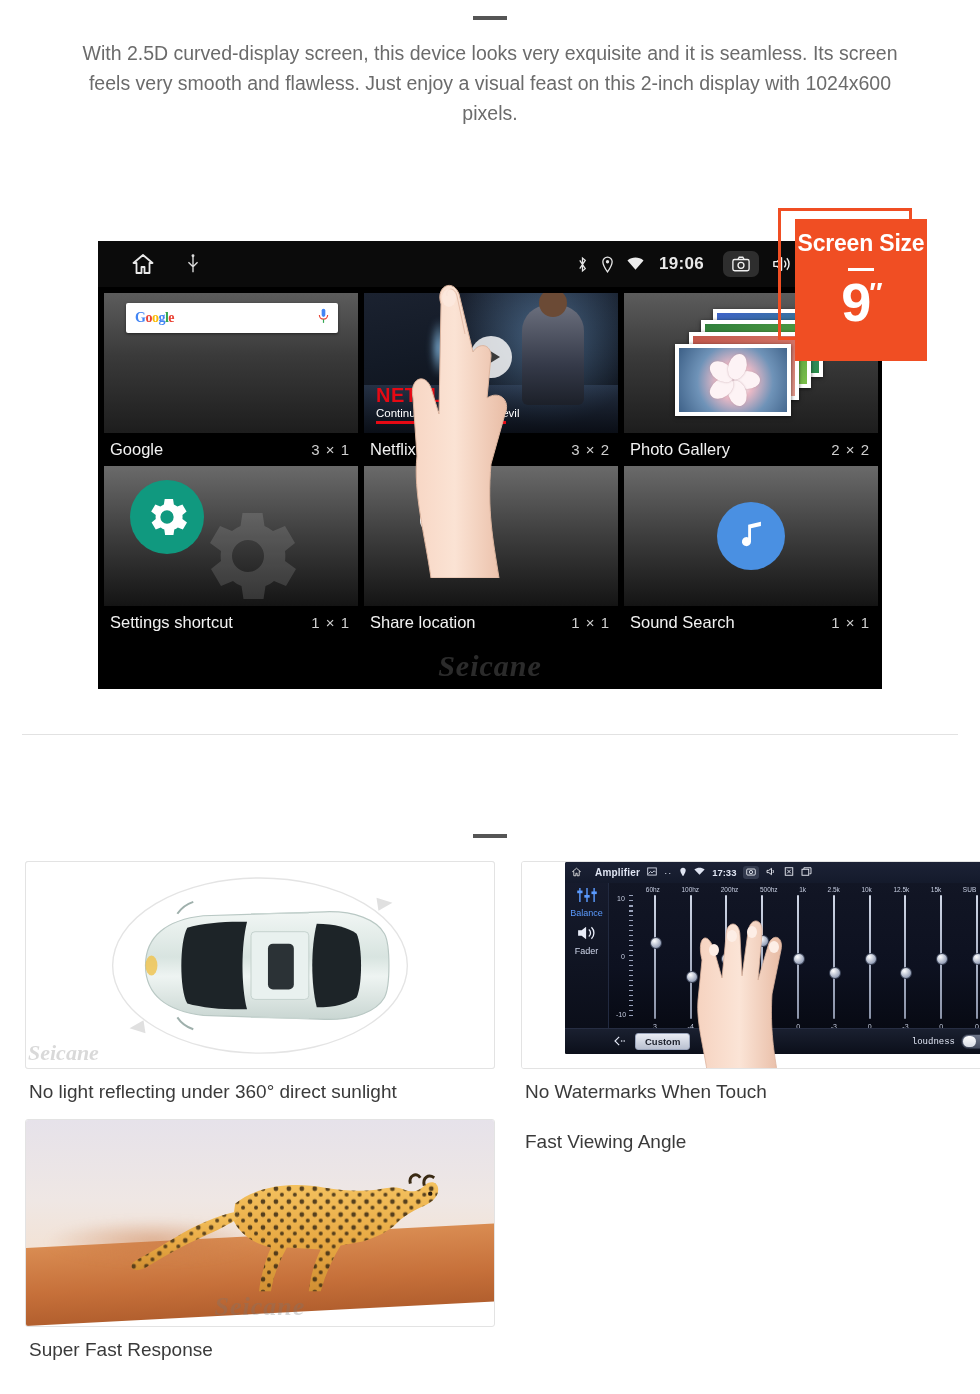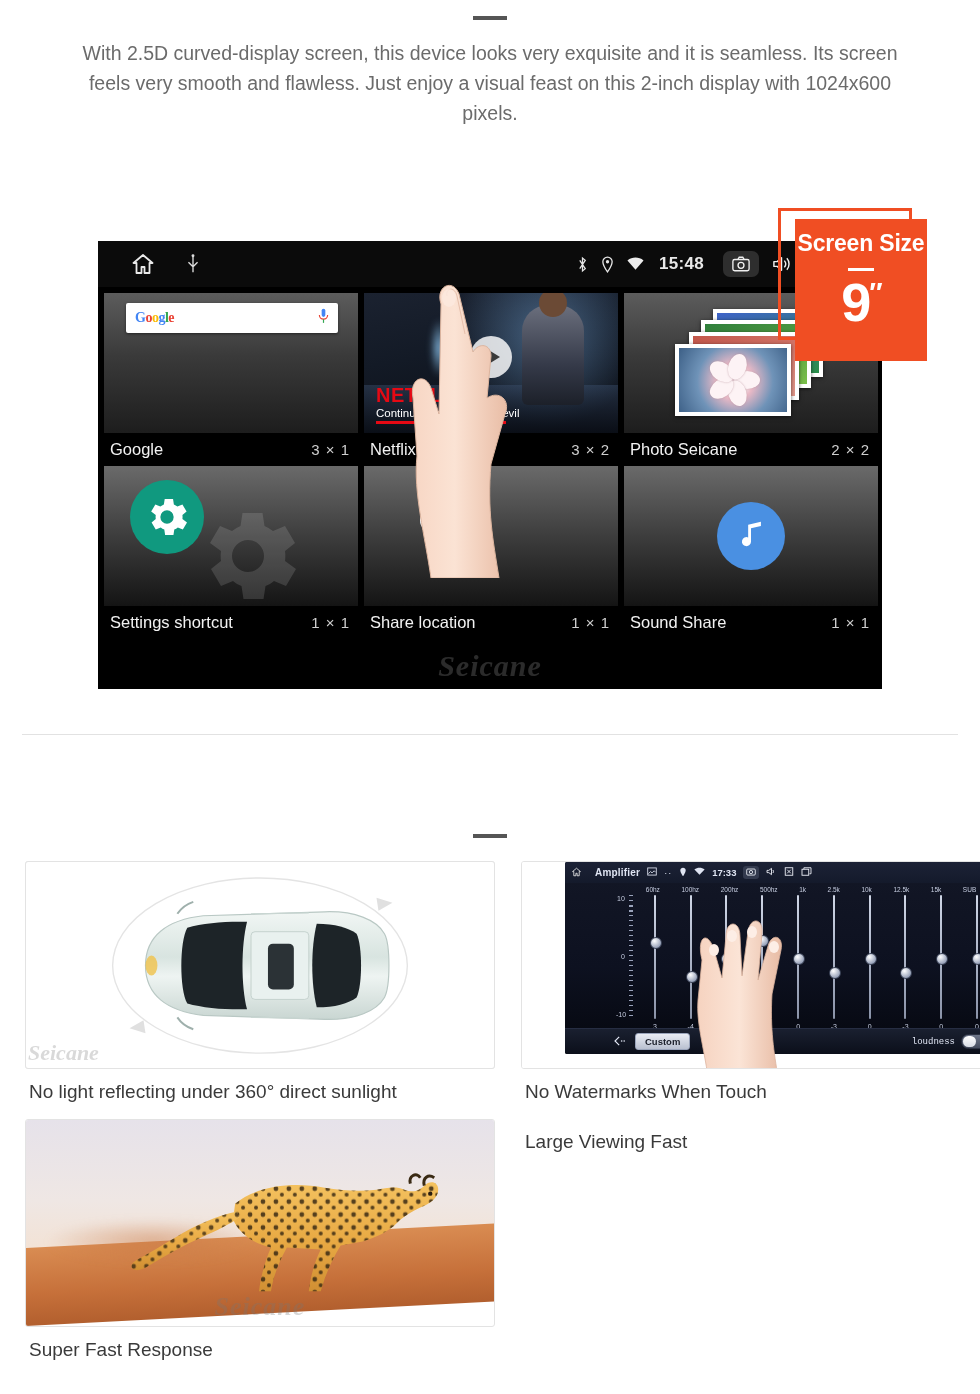--- a/index.html
+++ b/index.html
@@ -363,21 +363,21 @@
           <svg width="13" height="17" viewBox="0 0 14 18">
               <path d="M7 1C4.2 1 2 3.2 2 6c0 3.8 5 11 5 11s5-7.2 5-11c0-2.8-2.2-5-5-5z" fill="none" stroke="#e6e6e6" stroke-width="1.4"></path>
               <circle cx="7" cy="6" r="1.8" fill="#e6e6e6"></circle>
             </svg>
         </span>
         <span class="sb-ico">
           <svg width="17" height="14" viewBox="0 0 18 14">
               <path d="M9 13 0.5 3.2C3 1.2 6 0.2 9 0.2s6 1 8.5 3z" fill="#ececec"></path>
             </svg>
         </span>
-        <span class="sb-time">15:48</span>
+        <span class="sb-time">19:06</span>
         <span class="sb-cam-hl">
           <svg width="18" height="16" viewBox="0 0 20 17">
               <rect x="1" y="3.5" width="18" height="12.5" rx="2" fill="none" stroke="#f0f0f0" stroke-width="1.5"></rect>
               <path d="M6.5 3.5 8 1h4l1.5 2.5" fill="none" stroke="#f0f0f0" stroke-width="1.5"></path>
               <circle cx="10" cy="10" r="3.3" fill="none" stroke="#f0f0f0" stroke-width="1.5"></circle>
             </svg>
         </span>
         <span class="sb-ico">
           <svg width="20" height="18" viewBox="0 0 21 18">
               <path d="M2 6.5h3.5L10 2.5v13L5.5 11.5H2z" fill="none" stroke="#f0f0f0" stroke-width="1.5" stroke-linejoin="round"></path>
@@ -451,21 +451,21 @@
                   <div class="pg-petal" style="transform:rotate(0deg) translate(14px,0)"></div>
                   <div class="pg-petal" style="transform:rotate(72deg) translate(14px,0)"></div>
                   <div class="pg-petal" style="transform:rotate(144deg) translate(14px,0)"></div>
                   <div class="pg-petal" style="transform:rotate(216deg) translate(14px,0)"></div>
                   <div class="pg-petal" style="transform:rotate(288deg) translate(14px,0)"></div>
                 </div>
               </div>
             </div>
           </div>
           <div class="wlabel">
-            <span>Photo Seicane</span>
+            <span>Photo Gallery</span>
             <span class="wsize">2 × 2</span>
           </div>
         </div>
       </div>
 
       <div class="wrow wrow2">
 
         <div class="wcell">
           <div class="wthumb">
             <div class="gear-ghost">
@@ -506,21 +506,21 @@
 
         <div class="wcell">
           <div class="wthumb">
             <div class="snd">
               <svg width="30" height="34" viewBox="0 0 20 24">
                   <path fill="#ffffff" d="M8 15.5V4l9-2v3l-7 1.6v9.4a3.2 3.2 0 1 1-2-3z"></path>
                 </svg>
             </div>
           </div>
           <div class="wlabel">
-            <span>Sound Share</span>
+            <span>Sound Search</span>
             <span class="wsize">1 × 1</span>
           </div>
         </div>
       </div>
     </div>
 
     <div class="watermark-1">Seicane</div>
   </div>
 
   <svg class="hand" viewBox="0 0 150 300">
@@ -624,20 +624,38 @@
                     </svg>
                 </span>
                 <span style="margin-left:auto">
                   <svg width="15" height="10" viewBox="0 0 18 12">
                       <path d="M16 9c1-5-3-7-7-7H3M6 0 1.5 2.5 6 5.5" fill="none" stroke="#eef1f8" stroke-width="1.2"></path>
                     </svg>
                 </span>
               </div>
 
               <div class="amp-body">
+                <div class="amp-side">
+                  <div>
+                    <svg width="22" height="16" viewBox="0 0 24 18">
+                        <path d="M4 1v16M12 1v16M20 1v16" stroke="#5b9bff" stroke-width="1.6"></path>
+                        <rect x="1" y="4" width="6" height="3" fill="#5b9bff"></rect>
+                        <rect x="9" y="9" width="6" height="3" fill="#5b9bff"></rect>
+                        <rect x="17" y="5" width="6" height="3" fill="#5b9bff"></rect>
+                      </svg>
+                  </div>
+                  <div class="lab active">Balance</div>
+                  <div style="margin-top:7px">
+                    <svg width="22" height="16" viewBox="0 0 24 18">
+                        <path d="M2 6h4l5-4v14l-5-4H2z" fill="#e8ecf8"></path>
+                        <path d="M14 5a5 5 0 0 1 0 8M17 2.5a9 9 0 0 1 0 13" fill="none" stroke="#e8ecf8" stroke-width="1.5"></path>
+                      </svg>
+                  </div>
+                  <div class="lab">Fader</div>
+                </div>
 
                 <div class="eq-area">
                   <div class="eq-freqs">
                     <span>60hz</span>
                     <span>100hz</span>
                     <span>200hz</span>
                     <span>500hz</span>
                     <span>1k</span>
                     <span>2.5k</span>
                     <span>10k</span>
@@ -824,17 +842,17 @@
               <rect x="226" y="70" width="58" height="68" rx="4" fill="#e9f1ef" stroke="#c5d2ce" stroke-width="1"></rect>
               <rect x="243" y="82" width="26" height="46" rx="5" fill="#2b3236"></rect>
               <path d="M152 52 C156 46 162 42 168 40 M152 156 C156 162 162 166 168 168" fill="none" stroke="#9fb0ac" stroke-width="2"></path>
               <ellipse cx="126" cy="104" rx="6" ry="10" fill="#f0c24a" opacity=".8"></ellipse>
               <path d="M226 52 L284 51" stroke="#c9d6d2" stroke-width="1.2"></path>
               <path d="M226 156 L284 157" stroke="#c9d6d2" stroke-width="1.2"></path>
             </g>
           </svg>
           <div class="watermark-3">Seicane</div>
         </div>
-        <div class="g-cap">Large Viewing Fast</div>
+        <div class="g-cap">Fast Viewing Angle</div>
       </div>
     </div>
   </div>
 </div>
 
 </body></html>

